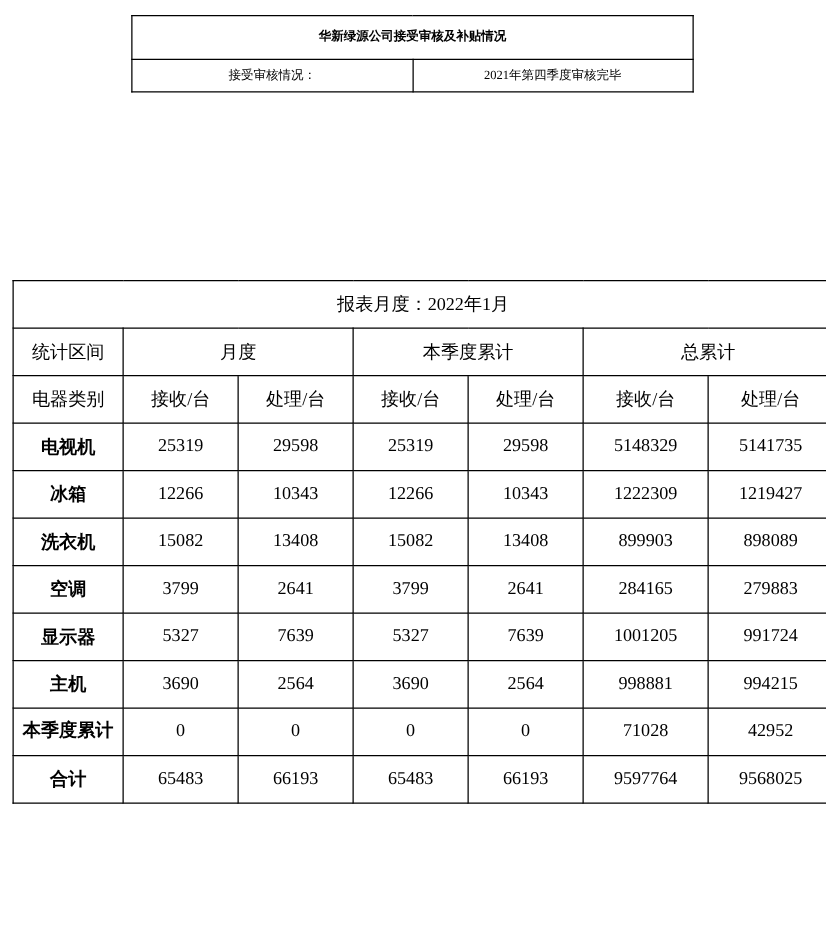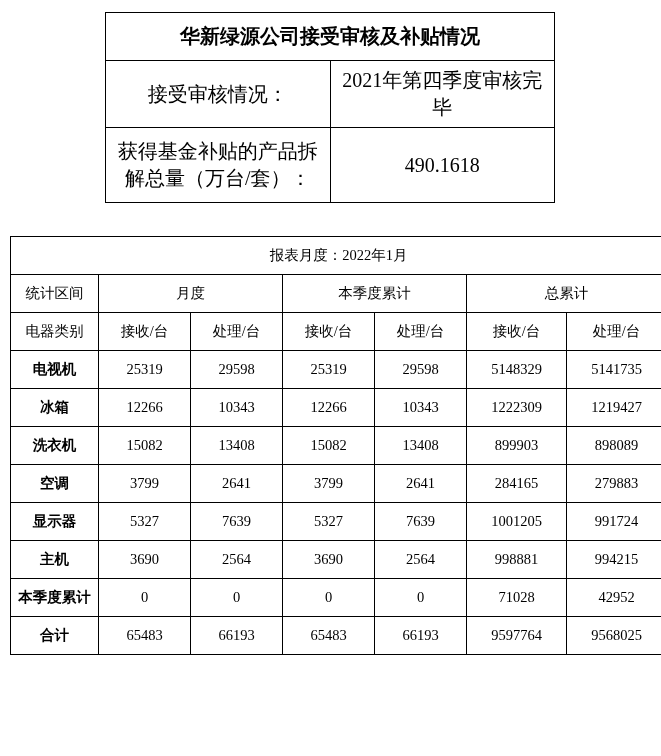--- a/index.html
+++ b/index.html
@@ -26,21 +26,21 @@
   table.tbl {
     border-collapse: collapse;
     width: 100%;
     table-layout: fixed;
   }
   table.tbl td {
     border: 1px solid #000000;
     padding: 6px 4px;
     text-align: center;
     vertical-align: middle;
-    font-size: 20px;
+    font-size: 10px;
     line-height: 1.35;
   }
   .top-title {
     font-weight: bold;
     font-size: 15px;
     padding: 10px 4px !important;
   }
   .lbl {
     font-size: 14px;
   }
@@ -48,21 +48,21 @@
     font-size: 13px;
   }
   .tall {
     height: 62px;
   }
 
   
   .main-wrap {
     position: absolute;
     left: 10px;
-    top: 236px;
+    top: 224px;
     width: 641px;
   }
   table.grid {
     border-collapse: collapse;
     width: 100%;
     table-layout: fixed;
   }
   table.grid td {
     border: 1px solid #000000;
     text-align: center;
@@ -93,24 +93,20 @@
 
 <div class="top-wrap">
   <table class="tbl">
     <tbody>
         <tr>
       <td class="top-title" colspan="2">华新绿源公司接受审核及补贴情况</td>
     </tr>
     <tr>
       <td class="lbl">接受审核情况：</td>
       <td class="val-small">2021年第四季度审核完毕</td>
-    </tr>
-    <tr>
-      <td class="lbl tall">获得基金补贴的产品拆解总量（万台/套）：</td>
-      <td class="tall">490.1618</td>
     </tr>
   </tbody>
     </table>
 </div>
 
 <div class="main-wrap">
   <table class="grid">
     <colgroup>
       <col class="col-cat">
         <col class="col-num">

